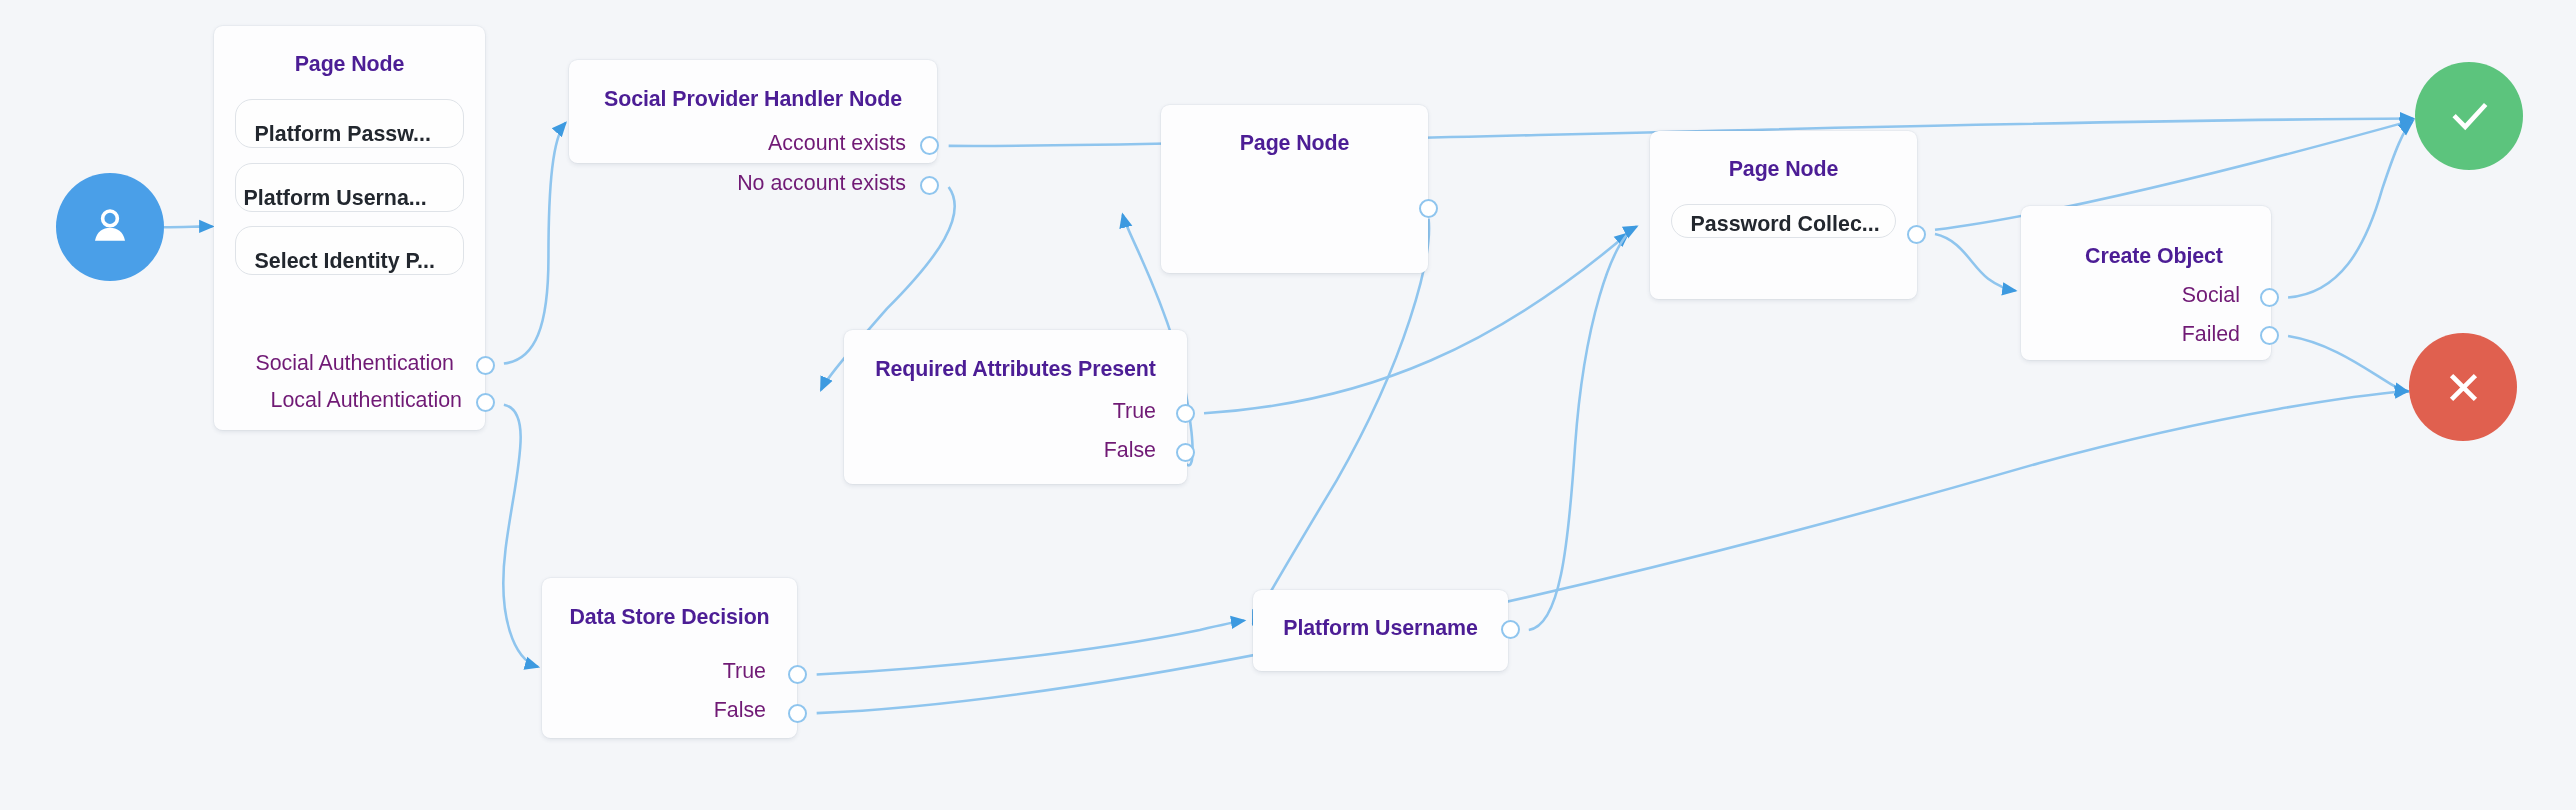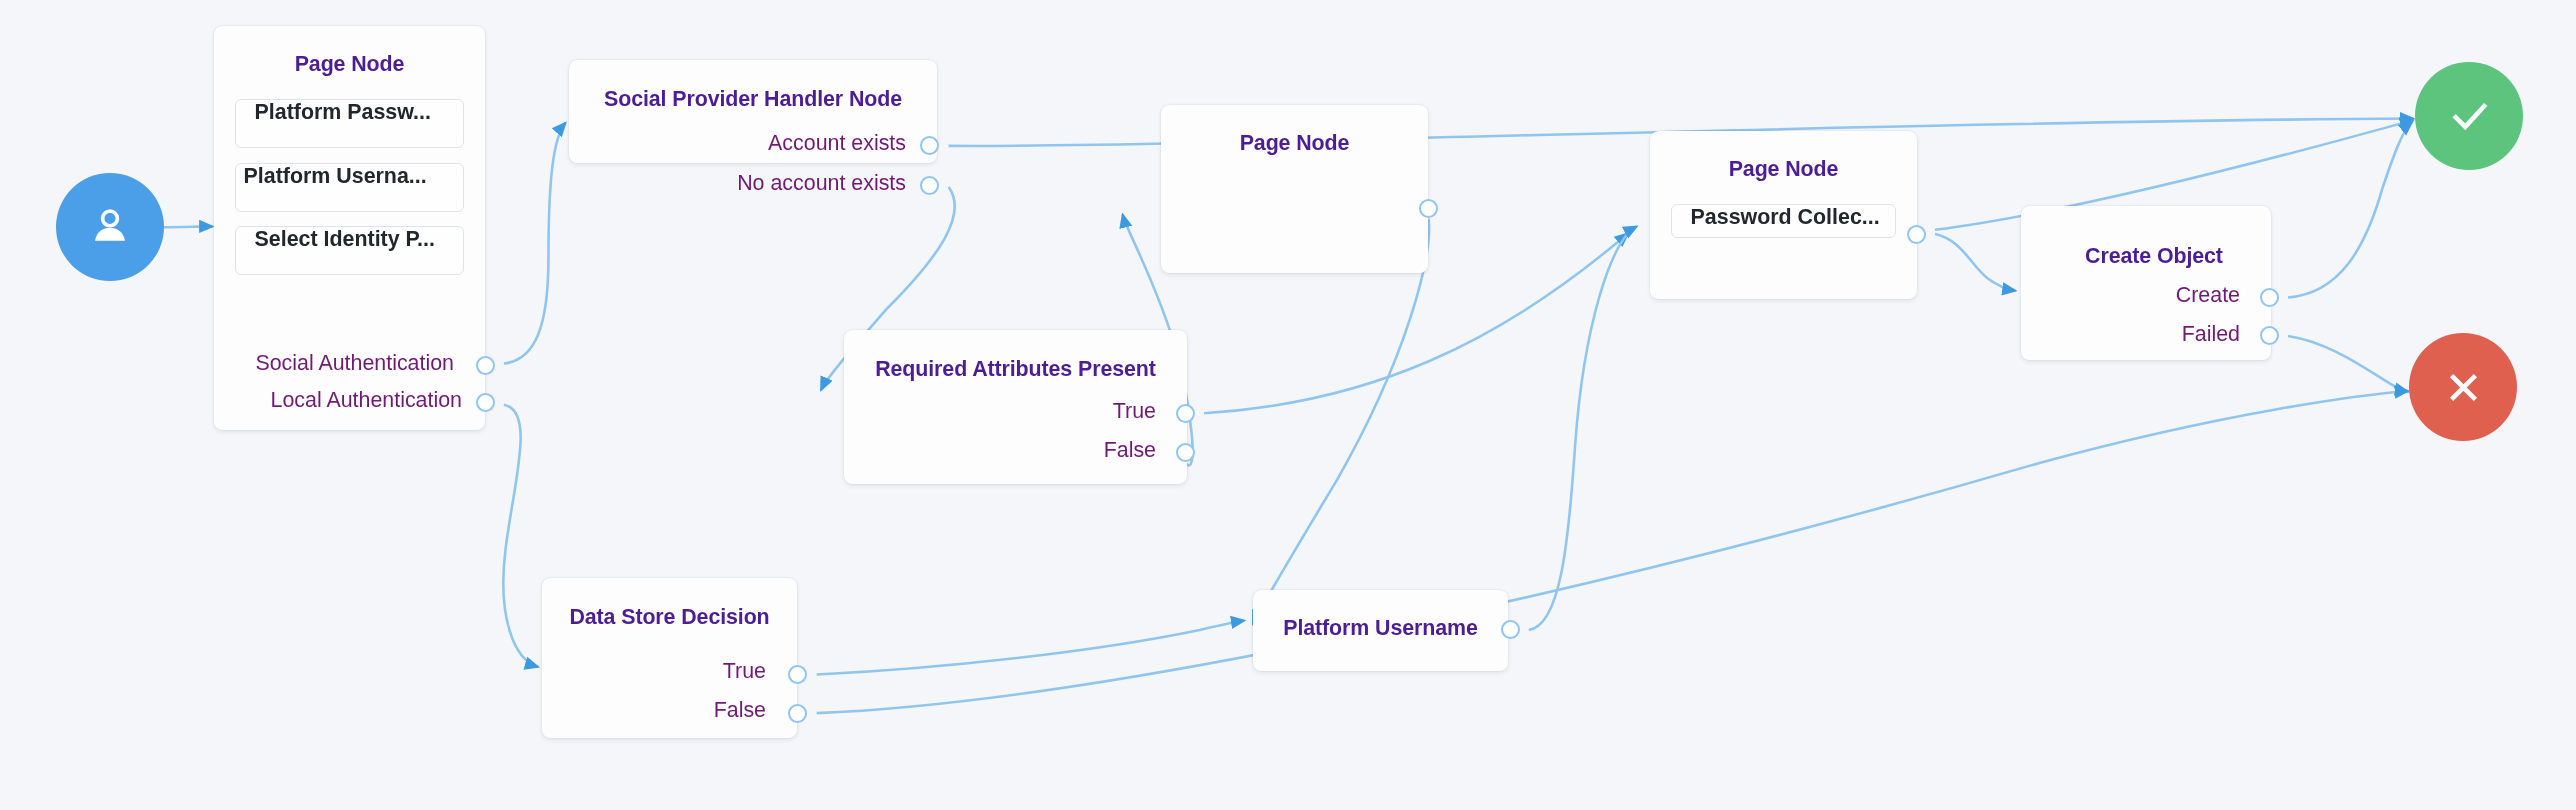--- a/index.html
+++ b/index.html
@@ -36,27 +36,27 @@
   .node-title {
     font-size: 21.4px;
     font-weight: bold;
     color: #4c1d95;
     text-align: center;
     letter-spacing: -0.1px;
     white-space: nowrap;
   }
   .field {
     border: 0.9px solid #dfe3e8;
-    border-radius: 6px;
+    border-radius: 17px;
     background: #fefefe;
     font-size: 21.4px;
     font-weight: bold;
     color: #22272e;
     display: flex;
-    align-items: flex-start;
+    align-items: flex-end;
     padding-left: 19px;
     box-sizing: border-box;
     white-space: nowrap;
     overflow: hidden;
   }
   .outcome {
     position: absolute;
     font-size: 21.4px;
     color: #701a75;
     text-align: right;
@@ -139,21 +139,21 @@
         <div class="node-title" style="margin-top: 26px;">Page Node</div>
       </div>
       <div class="node" style="left: 1650px; top: 131px; width: 267px; height: 168px;">
         <div class="node-title" style="margin-top: 26px;">Page Node</div>
         <div class="field" style="margin: 22px 20.6px 0px; height: 34px;">
           <span>Password Collec...</span>
         </div>
       </div>
       <div class="node" style="left: 2021px; top: 206px; width: 250px; height: 154px;">
         <div class="node-title" style="margin-top: 38px; padding-left: 16px;">Create Object</div>
-        <div class="outcome" style="right: 31px; top: 77px;">Create</div>
+        <div class="outcome" style="right: 31px; top: 77px;">Social</div>
         <div class="outcome" style="right: 31px; top: 116px;">Failed</div>
       </div>
       <div class="node" style="left: 542px; top: 578px; width: 255px; height: 160px;">
         <div class="node-title" style="margin-top: 27.4px;">Data Store Decision</div>
         <div class="outcome" style="right: 31px; top: 81px;">True</div>
         <div class="outcome" style="right: 31px; top: 120px;">False</div>
       </div>
       <div class="node" style="left: 1253px; top: 590px; width: 255px; height: 81px;">
         <div class="node-title" style="position: absolute; left: 0px; right: 0px; top: 26px;">Platform Username</div>
       </div>

